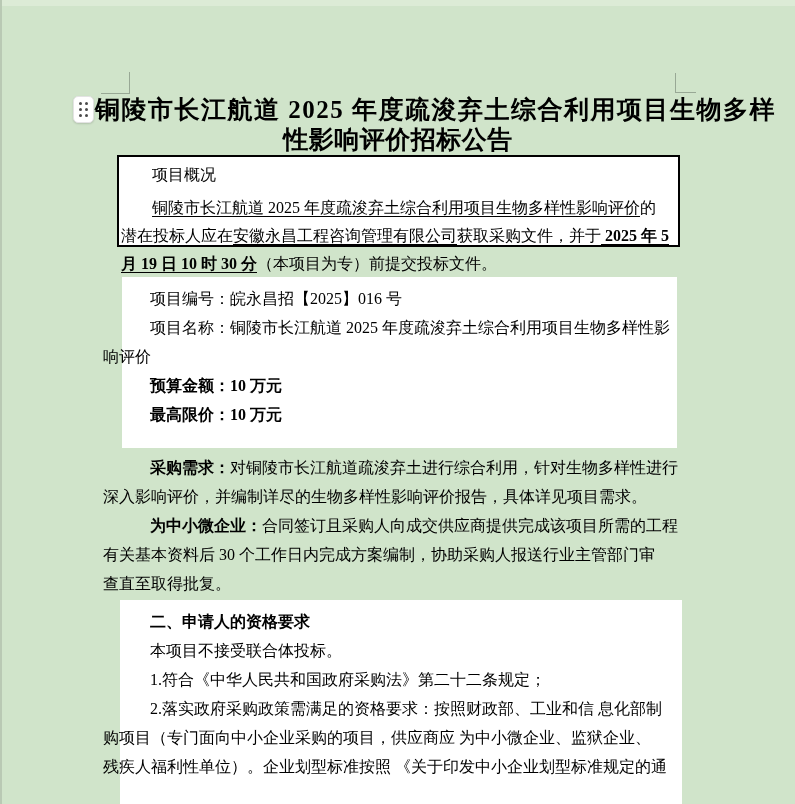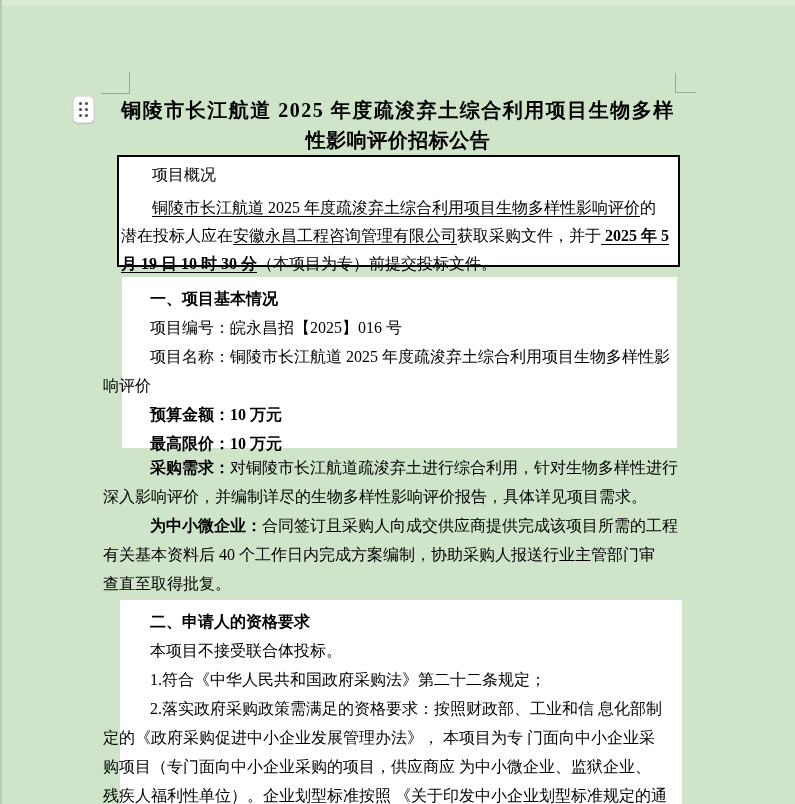--- a/index.html
+++ b/index.html
@@ -26,28 +26,28 @@
     background:#fff; border-radius:5px; border:1px solid #e3e3e3;
     box-shadow:0 1px 2px rgba(0,0,0,0.15);
     display:grid; grid-template-columns:repeat(2,4px); grid-template-rows:repeat(3,4px);
     gap:2px; justify-content:center; align-content:center; cursor:grab;
   }
   .drag-handle i { width:3px; height:3px; border-radius:50%; background:#4a4a4a; display:block; }
 
   
   .title {
     position:absolute; left:95px; top:95px; width:606px;
-    font-size:20px; font-weight:bold; line-height:30px; text-align:center;
+    font-size:25px; font-weight:bold; line-height:30px; text-align:center;
   }
   .title .t1 { letter-spacing:1.5px; white-space:nowrap; }
   .title .t2 { letter-spacing:0.5px; }
 
   
   .overview-box {
-    position:absolute; left:117px; top:155px; width:563px; height:112px;
+    position:absolute; left:117px; top:155px; width:563px; height:92px;
     border:2px solid #000; background:#fff; padding:4px 0 0 2px; overflow:visible;
   }
   .overview-box .line { line-height:28px; }
   .overview-box .line:first-child { margin-bottom:5px; }
 
   
   .band { position:absolute; background:#fff; }
   .band1 { left:122px; top:277px; width:555px; height:171px; }
   .band2 { left:120px; top:600px; width:562px; height:204px; }
 
@@ -92,38 +92,36 @@
   <div class="band band2"></div>
 
   <div class="overview-box">
       <div class="line indent"><span class="run">项目概况</span></div>
       <div class="line indent"><span class="run u">铜陵市长江航道 2025 年度疏浚弃土综合利用项目生物多样性影响评价</span><span class="run">的</span></div>
       <div class="line"><span class="run">潜在投标人应在</span><span class="run u">安徽永昌工程咨询管理有限公司</span><span class="run">获取采购文件，并于</span><span class="run b u"> 2025 年 5</span></div>
       <div class="line"><span class="run b u">月 19 日 10 时 30 分</span><span class="run">（本项目为专）前提交投标文件。</span></div>
     </div>
 
   <div class="sec sec1">
-      <div class="line indent"><span class="run b">一、项目基本情况</span></div>
       <div class="line indent"><span class="run">项目编号：皖永昌招【2025】016 号</span></div>
       <div class="line indent"><span class="run">项目名称：铜陵市长江航道 2025 年度疏浚弃土综合利用项目生物多样性影</span></div>
       <div class="line"><span class="run">响评价</span></div>
       <div class="line indent"><span class="run b">预算金额：10 万元</span></div>
       <div class="line indent"><span class="run b">最高限价：10 万元</span></div>
     </div>
 
   <div class="sec sec2">
       <div class="line indent"><span class="run b">采购需求：</span><span class="run">对铜陵市长江航道疏浚弃土进行综合利用，针对生物多样性进行</span></div>
       <div class="line"><span class="run">深入影响评价，并编制详尽的生物多样性影响评价报告，具体详见项目需求。</span></div>
       <div class="line indent"><span class="run b">为中小微企业：</span><span class="run">合同签订且采购人向成交供应商提供完成该项目所需的工程</span></div>
-      <div class="line"><span class="run">有关基本资料后 40 个工作日内完成方案编制，协助采购人报送行业主管部门审</span></div>
+      <div class="line"><span class="run">有关基本资料后 30 个工作日内完成方案编制，协助采购人报送行业主管部门审</span></div>
       <div class="line"><span class="run">查直至取得批复。</span></div>
     </div>
 
   <div class="sec sec3">
       <div class="line indent"><span class="run b">二、申请人的资格要求</span></div>
       <div class="line indent"><span class="run">本项目不接受联合体投标。</span></div>
       <div class="line indent"><span class="run">1.符合《中华人民共和国政府采购法》第二十二条规定；</span></div>
       <div class="line indent"><span class="run">2.落实政府采购政策需满足的资格要求：按照财政部、工业和信 息化部制</span></div>
-      <div class="line"><span class="run">定的《政府采购促进中小企业发展管理办法》， 本项目为专 门面向中小企业采</span></div>
       <div class="line"><span class="run">购项目（专门面向中小企业采购的项目，供应商应 为中小微企业、监狱企业、</span></div>
       <div class="line"><span class="run">残疾人福利性单位）。企业划型标准按照 《关于印发中小企业划型标准规定的通</span></div>
     </div>
 </div>
 
 </body></html>

